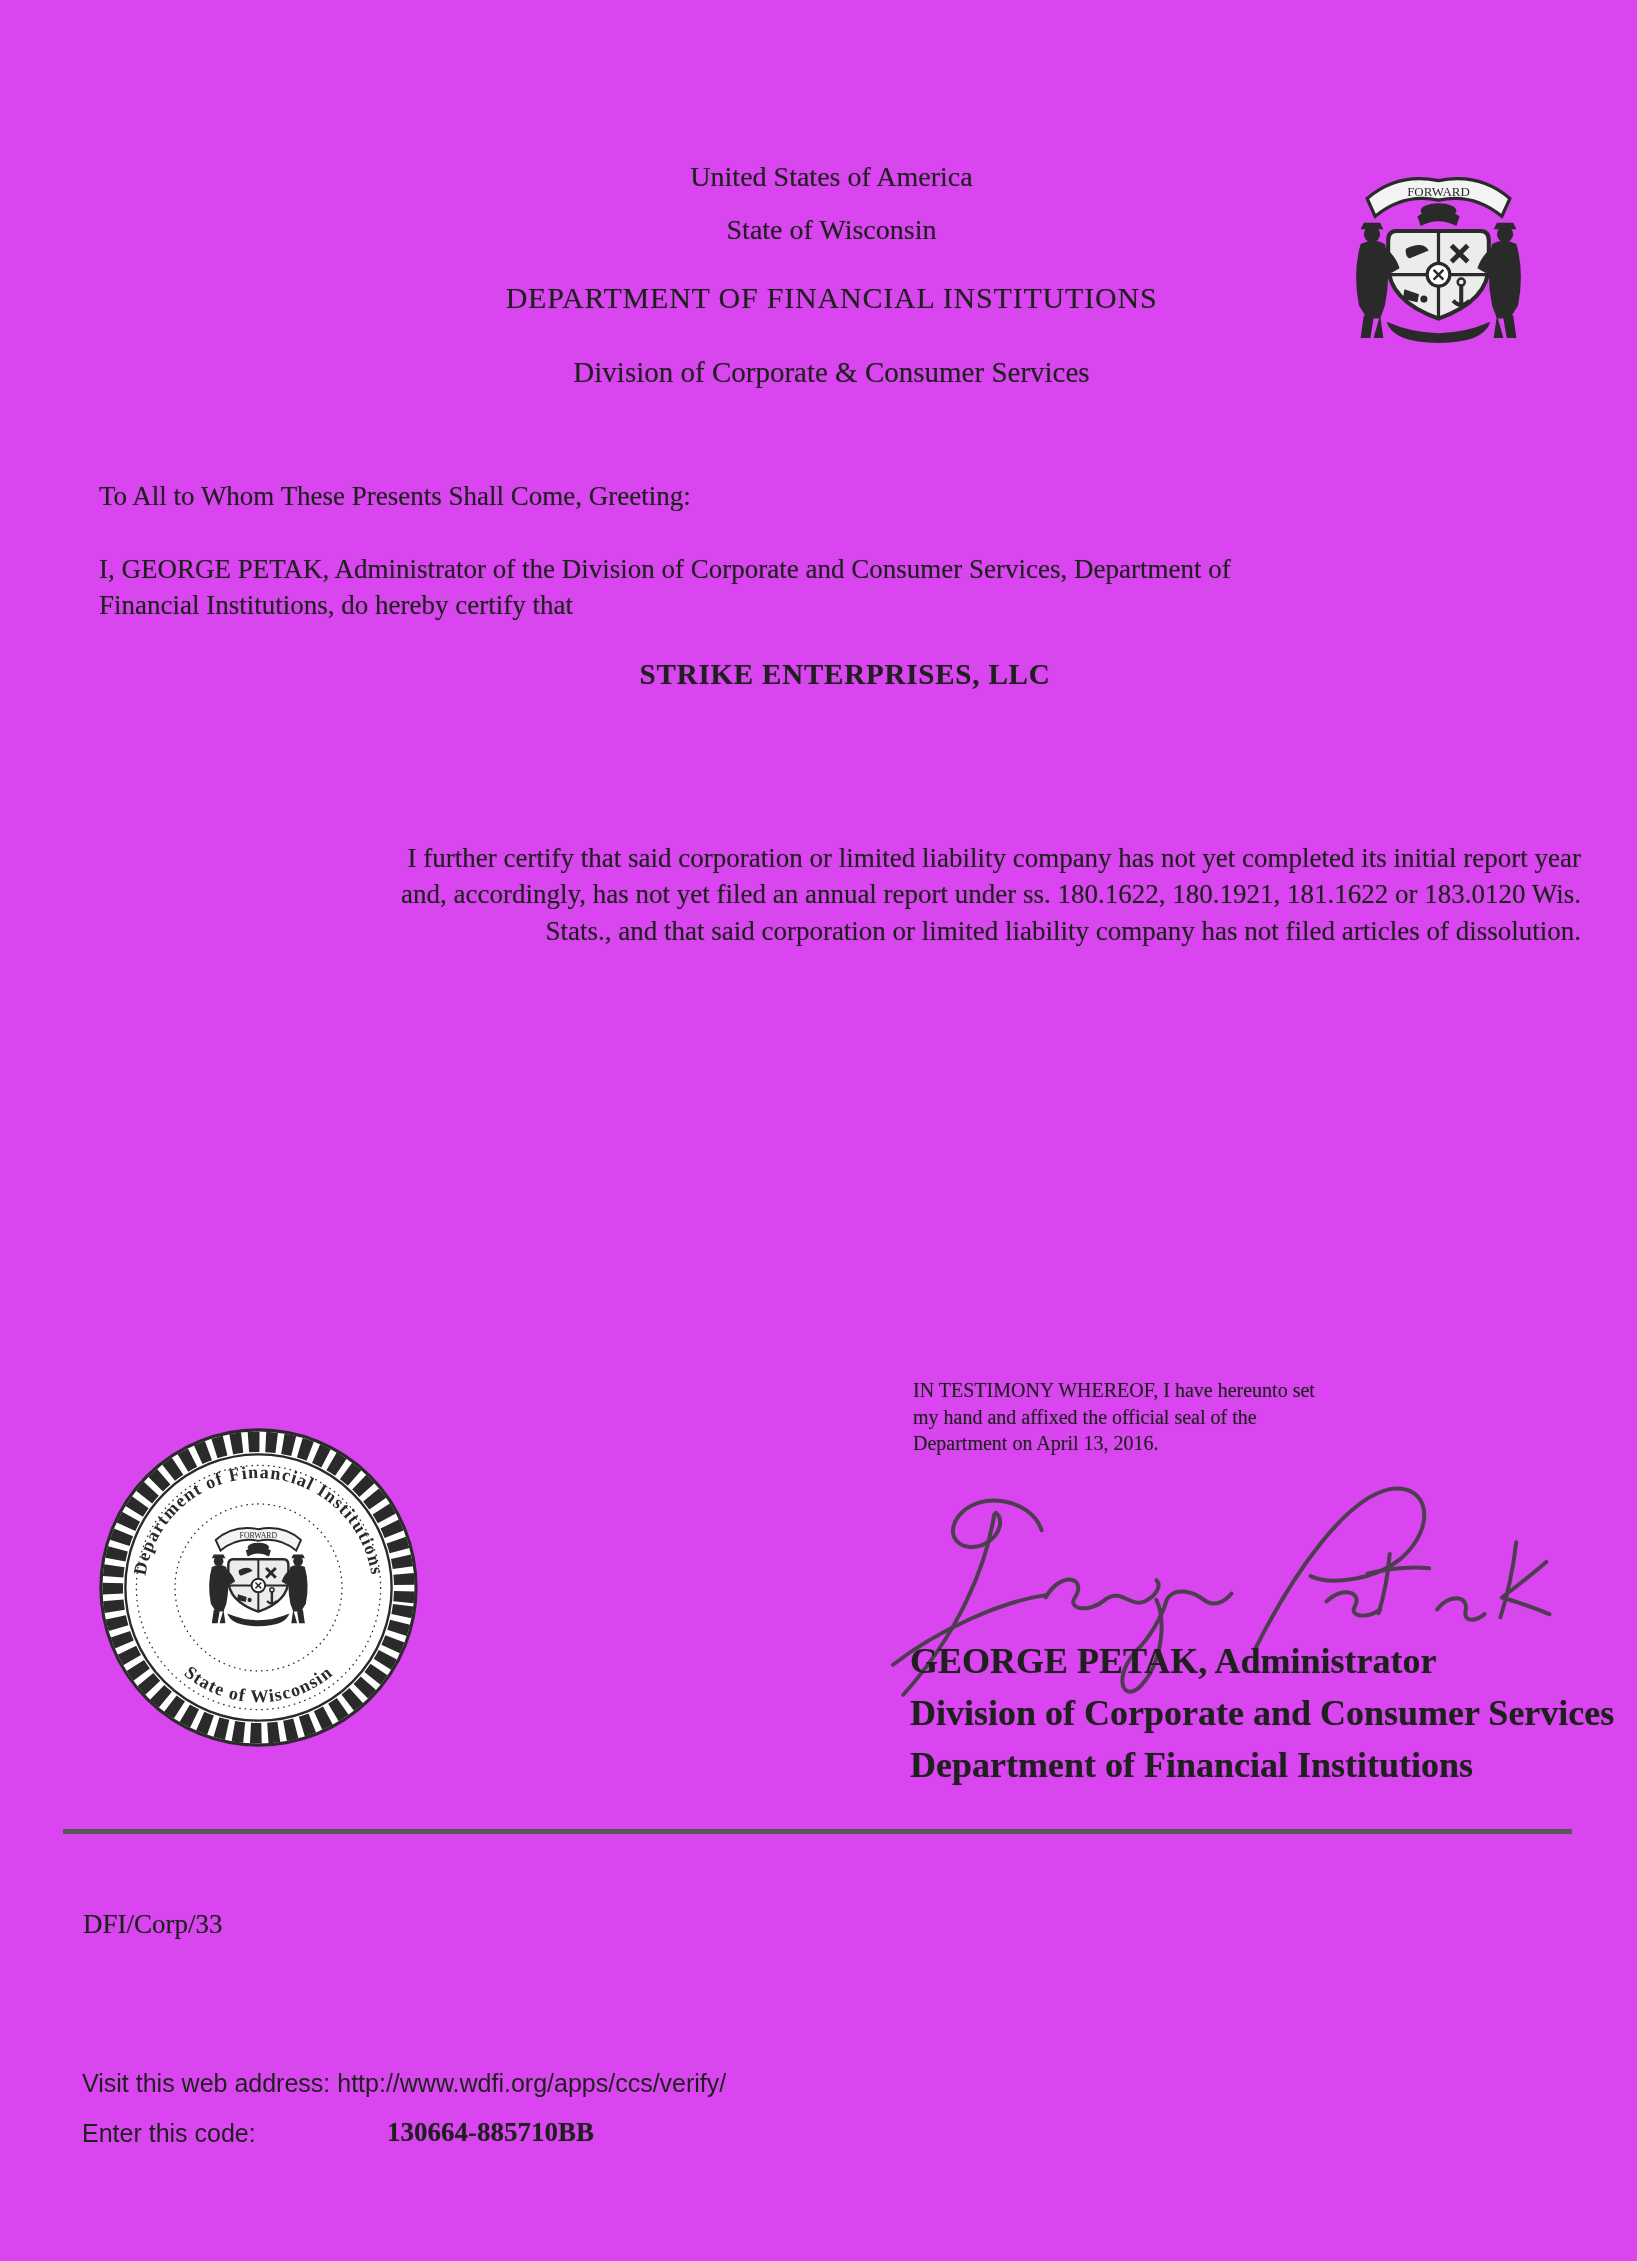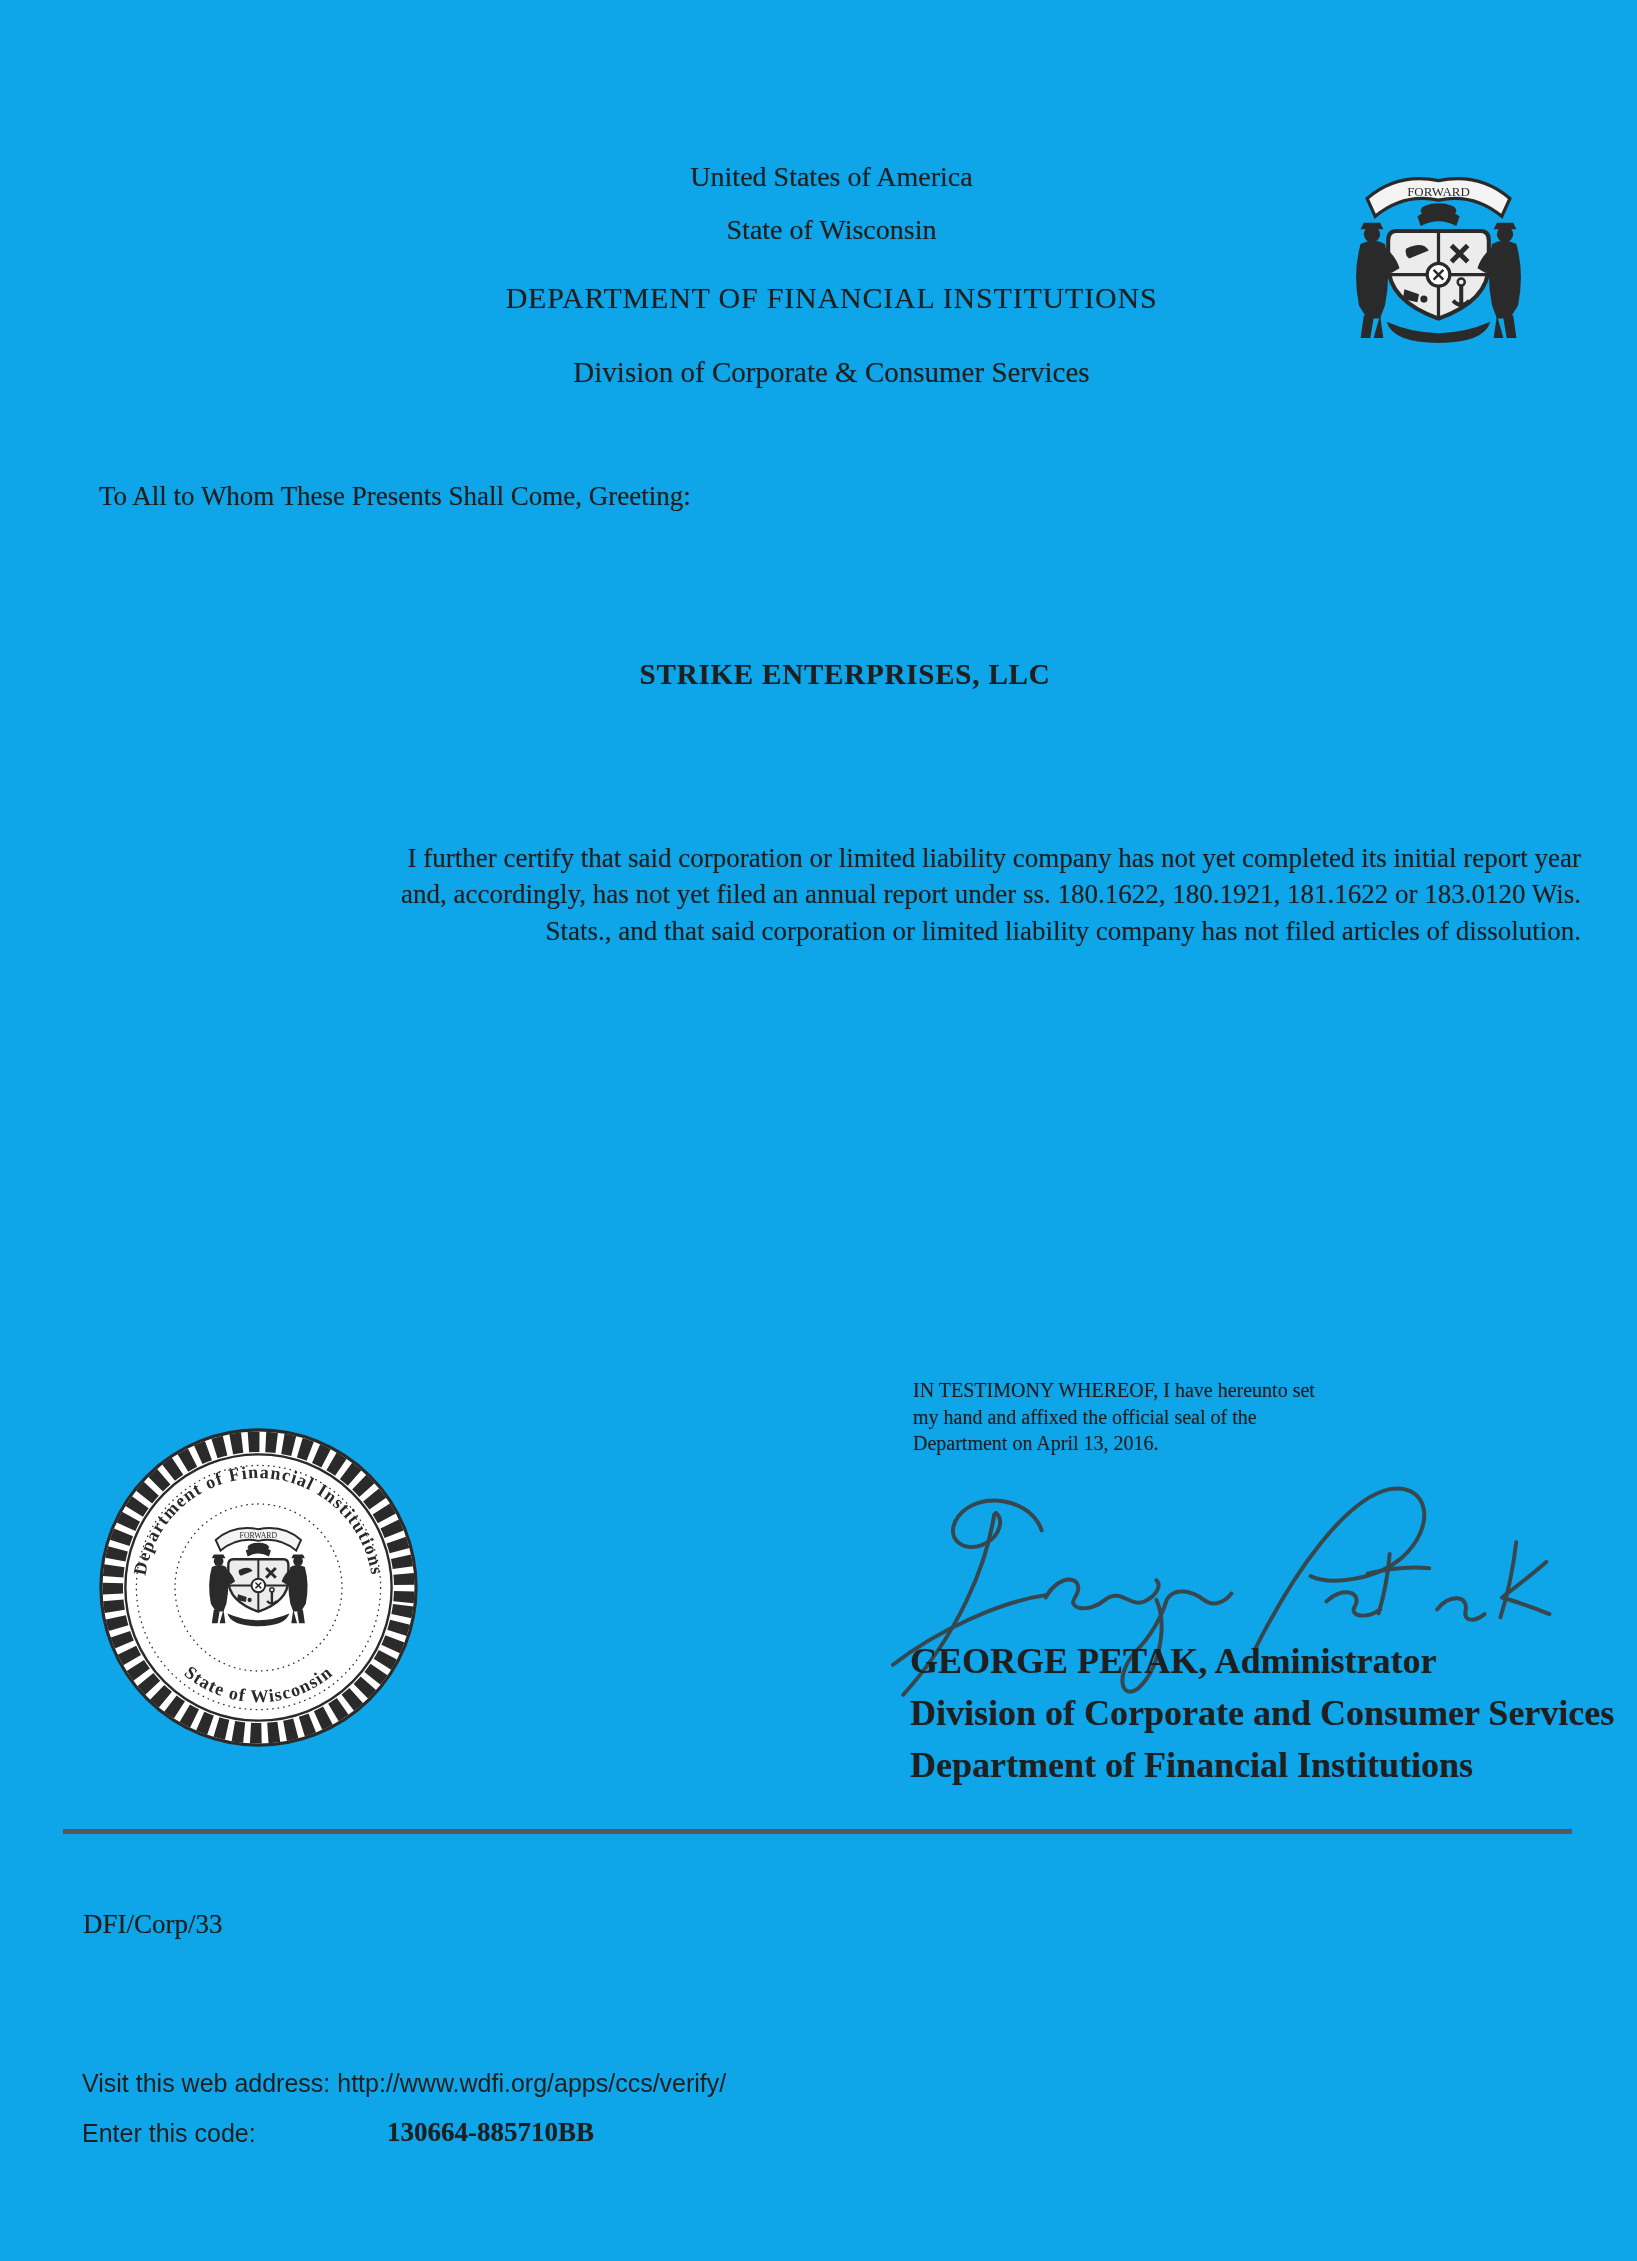--- a/index.html
+++ b/index.html
@@ -1,20 +1,20 @@
 <!DOCTYPE html>
 <html style="font-size:12.7px"><head>
 <meta charset="utf-8">
 <style>
   html,body{margin:0;padding:0;background:#ffffff;}
   .page{
     position:relative;
     width:1638px;
     height:2261px;
-    background:#0ea5e9;
+    background:#d946ef;
     overflow:hidden;
     font-family:"Liberation Serif","DejaVu Serif",serif;
     color:#1f1f1f;
   }
   .softtext{ text-shadow:0 0 0.8px rgba(40,40,40,.45); }
   .center-col{
     position:absolute; left:75px; width:1513px; text-align:center;
   }
   .hdr1{ top:161px; font-size:28px; }
   .hdr2{ top:214px; font-size:28px; }
@@ -117,20 +117,22 @@
   <div class="center-col hdr1 softtext">United States of America</div>
   <div class="center-col hdr2 softtext">State of Wisconsin</div>
   <div class="center-col hdr3 softtext">DEPARTMENT OF FINANCIAL INSTITUTIONS</div>
   <div class="center-col hdr4 softtext">Division of Corporate &amp; Consumer Services</div>
 
   <svg class="emblem" viewBox="0 0 120 130">
     <use href="#coa"></use>
   </svg>
 
   <div class="body-block greeting softtext">To All to Whom These Presents Shall Come, Greeting:</div>
+  <div class="body-block para1 softtext">I, GEORGE PETAK, Administrator of the Division of Corporate and Consumer Services, Department of
+Financial Institutions, do hereby certify that</div>
   <div class="company softtext">STRIKE ENTERPRISES, LLC</div>
   <div class="body-block para3 softtext">I further certify that said corporation or limited liability company has not yet completed its initial report year
 and, accordingly, has not yet filed an annual report under ss. 180.1622, 180.1921, 181.1622 or 183.0120 Wis.
 Stats., and that said corporation or limited liability company has not filed articles of dissolution.</div>
 
   <div class="testimony softtext">IN TESTIMONY WHEREOF, I have hereunto set
 my hand and affixed the official seal of the
 Department on April 13, 2016.</div>
 
   <svg class="signature" viewBox="0 0 880 330">

